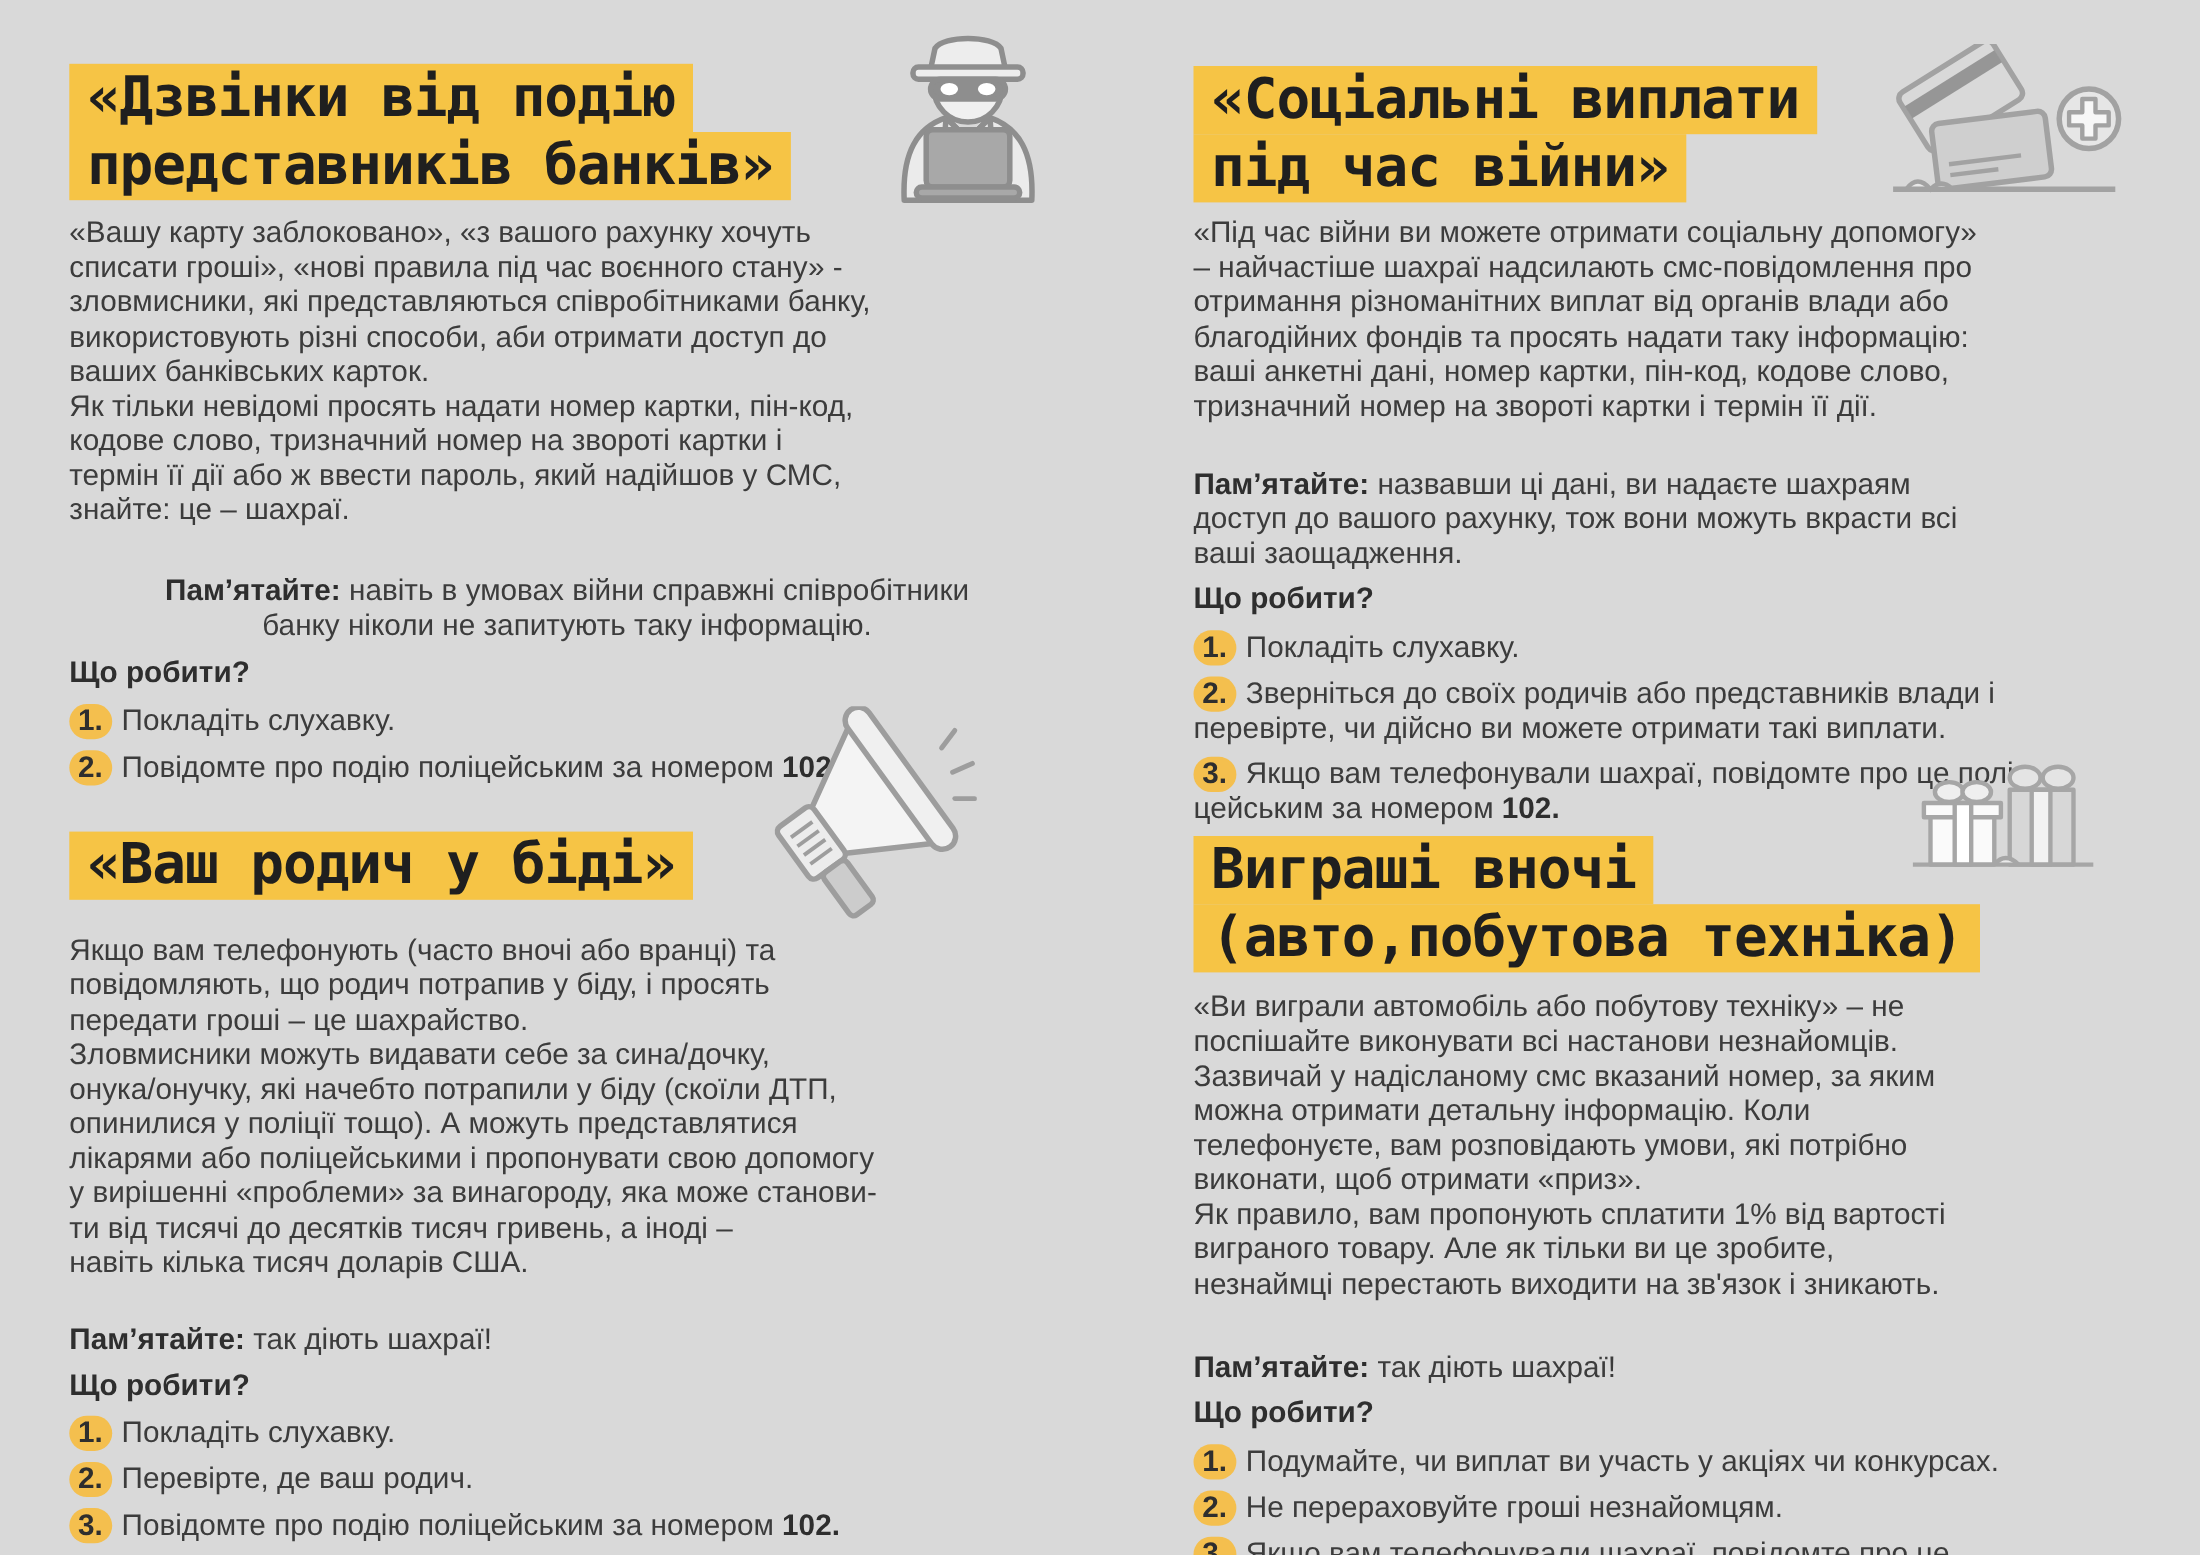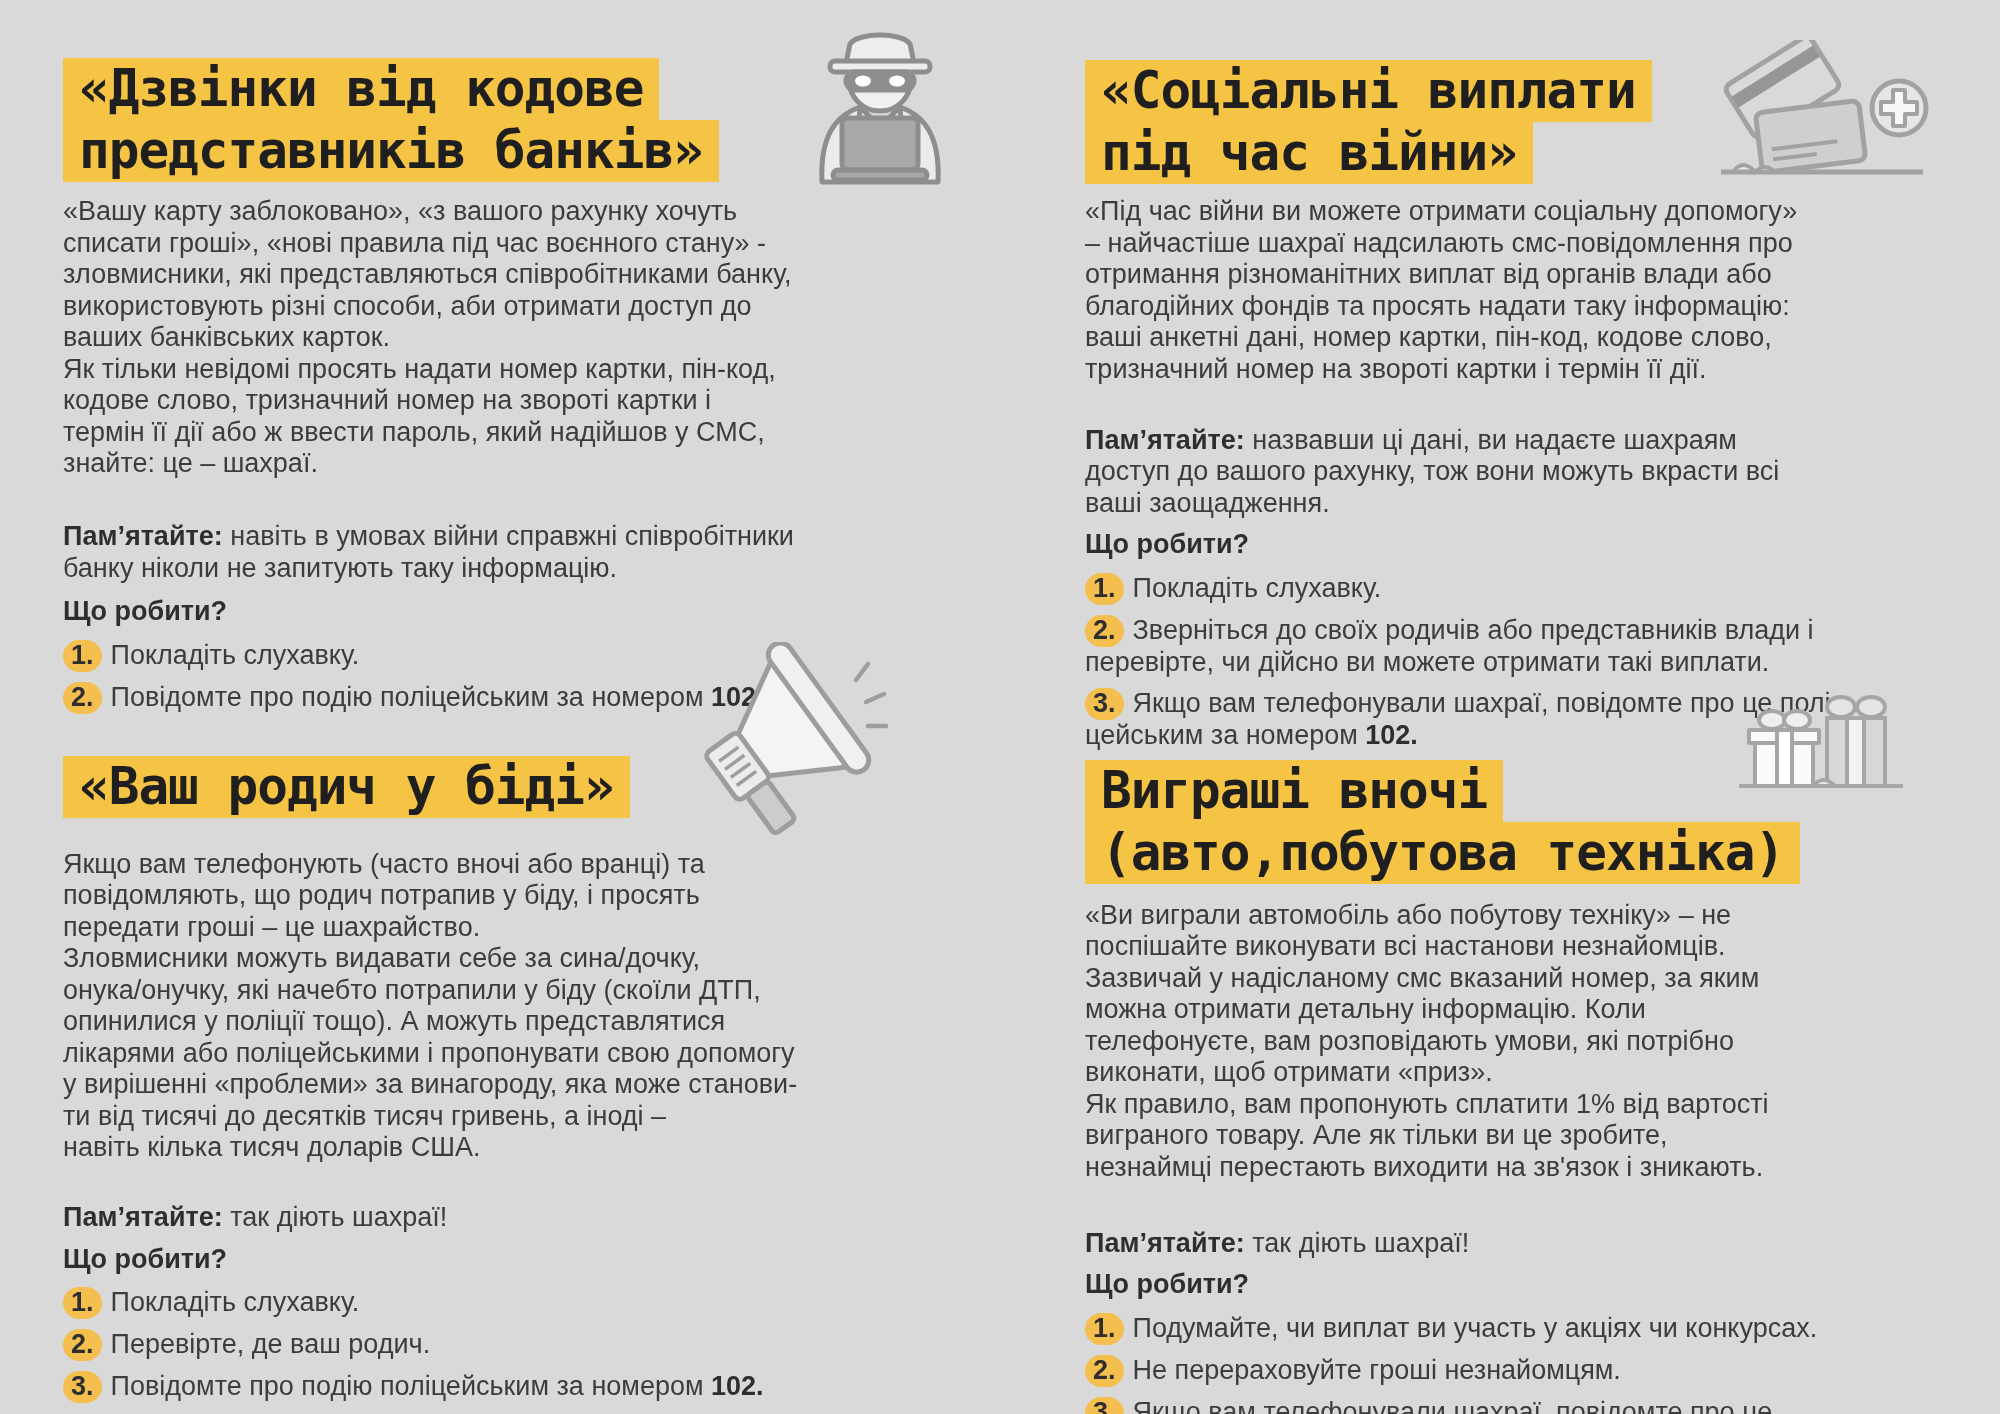--- a/index.html
+++ b/index.html
@@ -44,33 +44,33 @@
 </style>
 </head>
 <body>
 
 <div id="page">
 
   <div class="col col-left">
 
     <div class="sec">
       <div class="sec-head" style="margin-top:58px;">
-        <div class="hl-row"><span class="hl">«Дзвінки від кодове</span></div>
+        <div class="hl-row"><span class="hl">«Дзвінки від подію</span></div>
         <div class="hl-row"><span class="hl">представників банків»</span></div>
       </div>
       <div class="body-text" style="margin-top:14px;">«Вашу карту заблоковано», «з вашого рахунку хочуть
 списати гроші», «нові правила під час воєнного стану» -
 зловмисники, які представляються співробітниками банку,
 використовують різні способи, аби отримати доступ до
 ваших банківських карток.
 Як тільки невідомі просять надати номер картки, пін-код,
 кодове слово, тризначний номер на звороті картки і
 термін її дії або ж ввести пароль, який надійшов у СМС,
 знайте: це – шахраї.</div>
-      <div class="note" style="margin-top:10px;">
+      <div class="note" style="margin-top:10px;text-align:center;">
         <b>Пам’ятайте:</b><span> навіть в умовах війни справжні співробітники
 банку ніколи не запитують таку інформацію.</span>
       </div>
       <div class="what" style="margin-top:12px;">Що робити?</div>
       <div class="steps">
         <div class="step" style="margin-top:0;"><span class="num">1.</span><span>Покладіть слухавку.</span></div>
         <div class="step"><span class="num">2.</span><span>Повідомте про подію поліцейським за номером </span><span class="b">102.</span></div>
       </div>
     </div>
 

